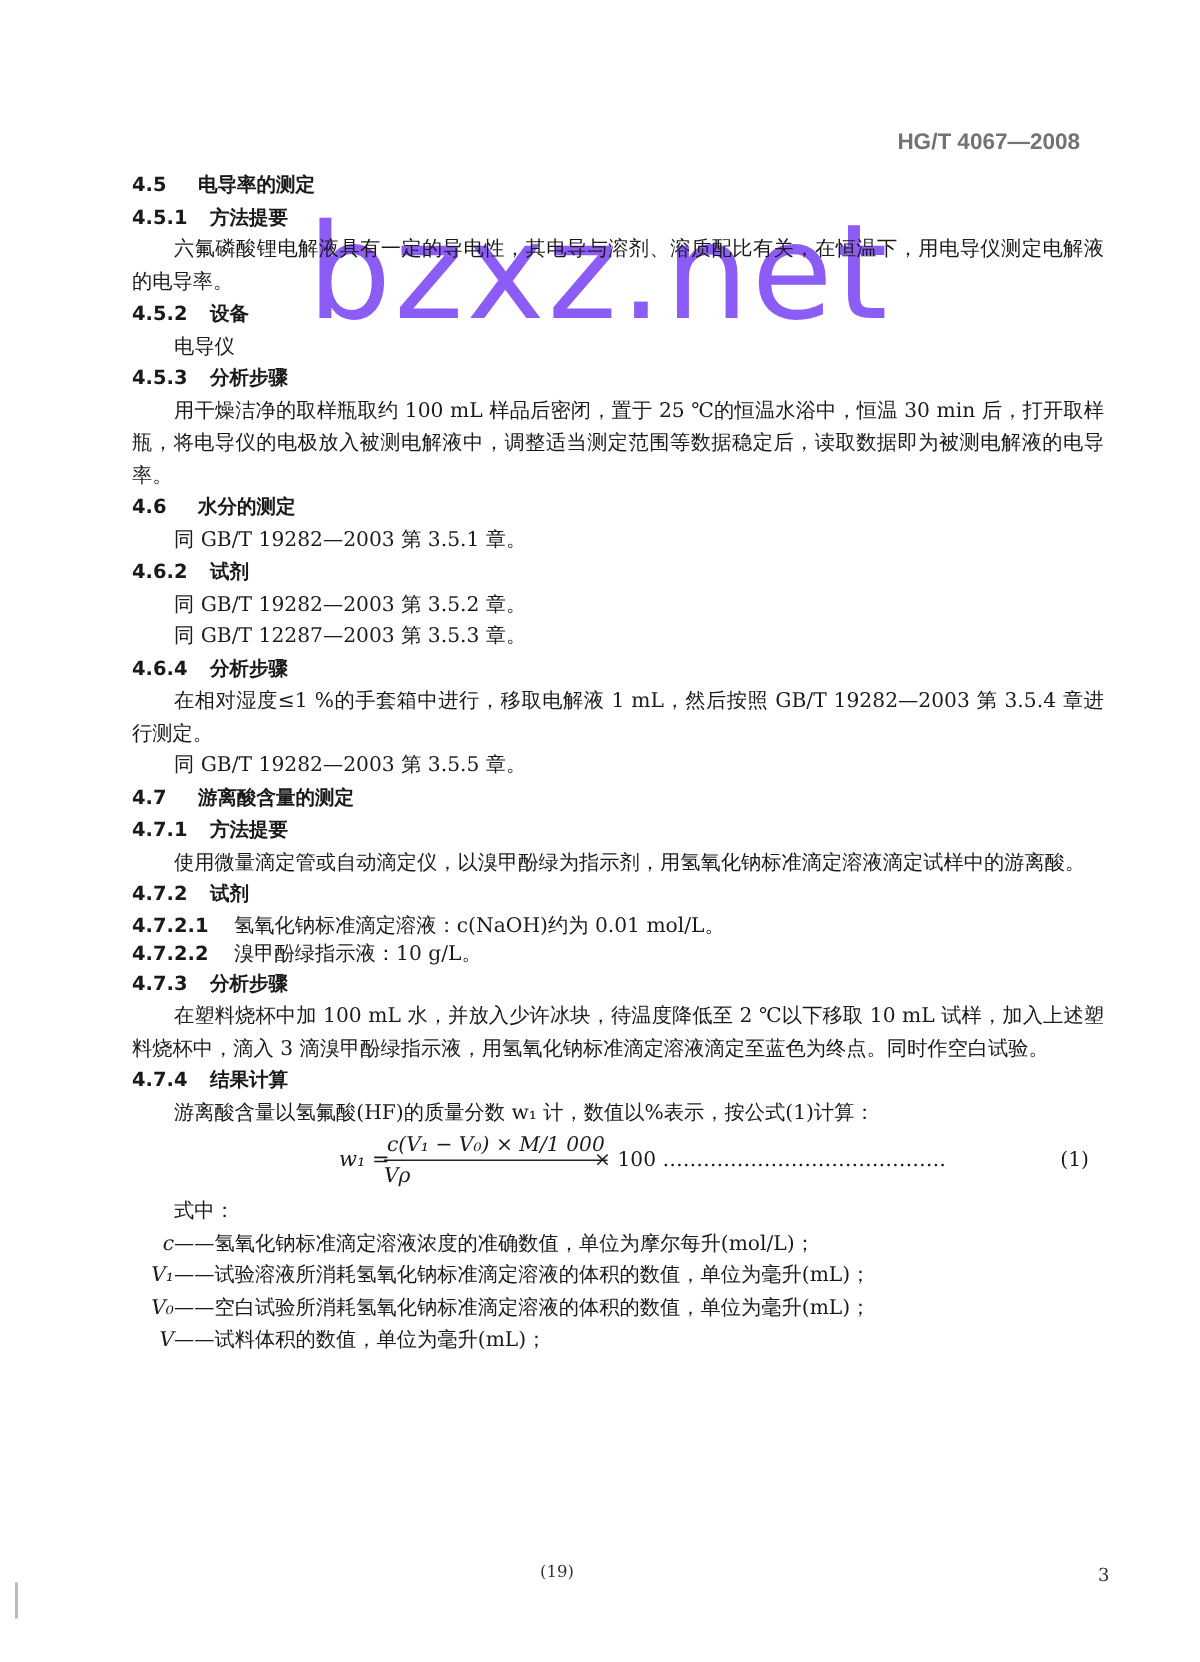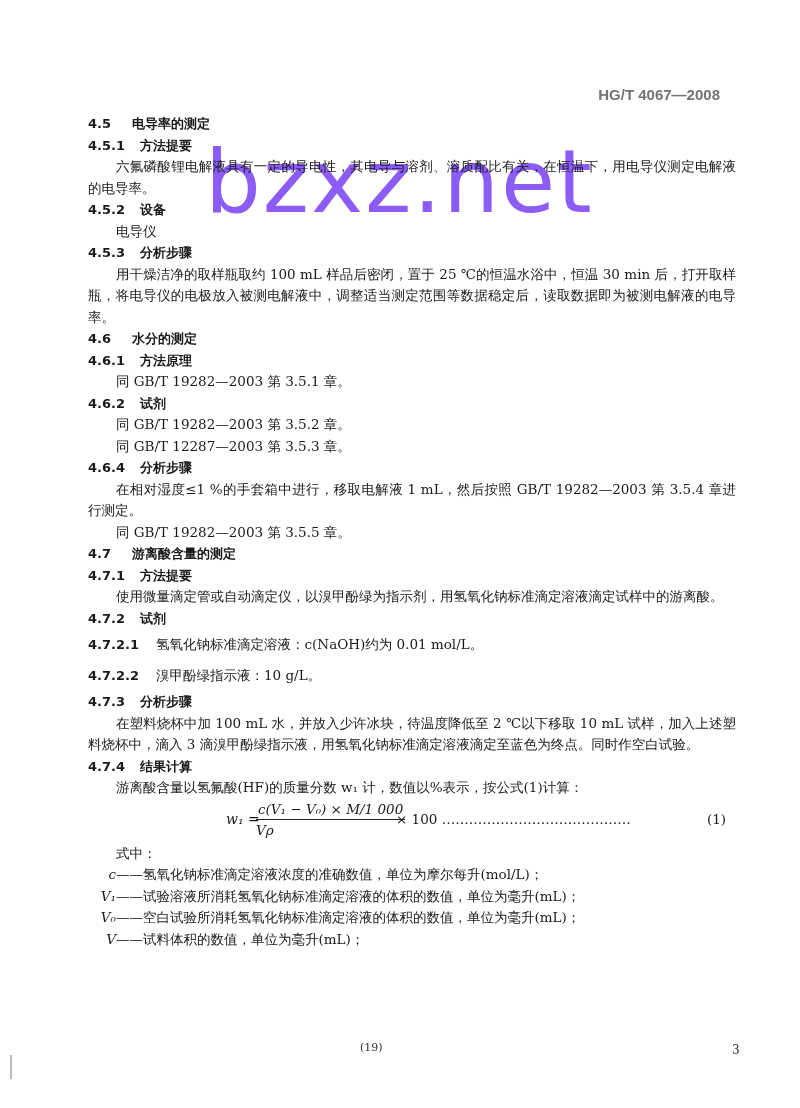--- a/index.html
+++ b/index.html
@@ -11,21 +11,21 @@
                line-height: 1; z-index: 0; user-select: none; }
   .std-code { position: absolute; right: 80px; top: 86px; font-family: "Liberation Sans", sans-serif;
               font-weight: bold; font-size: 15px; color: #737373; z-index: 2; }
   .content { position: absolute; left: 88px; top: 113px; width: 648px; z-index: 2; }
   .line { font-size: 13.5px; line-height: 21.5px; white-space: nowrap; }
   .h { font-family: "DejaVu Sans", sans-serif; font-weight: bold; font-size: 13px; }
   .h .num { display: inline-block; min-width: 38px; margin-right: 6px; }
   .h.l2 .num { min-width: 46px; }
   .indent { text-indent: 28px; }
   .para { font-size: 13.5px; line-height: 21.5px; text-indent: 28px; white-space: normal; text-align: justify; }
-  .item4 { font-size: 13.5px; line-height: 30px; }
+  .item4 { font-size: 13.5px; line-height: 18px; }
   .item4 .num { font-family: "DejaVu Sans", sans-serif; font-weight: bold; font-size: 13px; display:inline-block; min-width: 62px; margin-right: 6px; }
   .formula { position: relative; height: 44px; margin: 0; }
   .formula .lhs { position: absolute; left: 138px; top: 12px; font-style: italic; font-size: 14px; }
   .formula .frac { position: absolute; left: 168px; top: 0; font-size: 13.5px; }
   .formula .frac .numer { font-style: italic; padding: 0 2px; border-bottom: 1px solid #222; line-height: 20px; }
   .formula .frac .denom { font-style: italic; line-height: 20px; }
   .formula .rest { position: absolute; left: 308px; top: 12px; font-size: 13.5px; }
   .formula .eqno { position: absolute; right: 10px; top: 12px; font-size: 13.5px; }
   .var-line { font-size: 13.5px; line-height: 21.5px; white-space: nowrap; }
   .var-line .sym { display: inline-block; width: 28px; text-align: right; font-style: italic; }
@@ -57,23 +57,20 @@
     </div>
     <div class="line indent">电导仪</div>
 
     <div class="line h l2">
       <span class="num">4.5.3</span><span>分析步骤</span>
     </div>
     <div class="para">用干燥洁净的取样瓶取约 100 mL 样品后密闭，置于 25 ℃的恒温水浴中，恒温 30 min 后，打开取样瓶，将电导仪的电极放入被测电解液中，调整适当测定范围等数据稳定后，读取数据即为被测电解液的电导率。</div>
 
     <div class="line h">
       <span class="num">4.6</span><span>水分的测定</span>
-    </div>
-    <div class="line h l2">
-      <span class="num">4.6.1</span><span>方法原理</span>
     </div>
     <div class="line indent">同 GB/T 19282—2003 第 3.5.1 章。</div>
 
     <div class="line h l2">
       <span class="num">4.6.2</span><span>试剂</span>
     </div>
     <div class="line indent">同 GB/T 19282—2003 第 3.5.2 章。</div>
 
     <div class="line indent">同 GB/T 12287—2003 第 3.5.3 章。</div>
 

